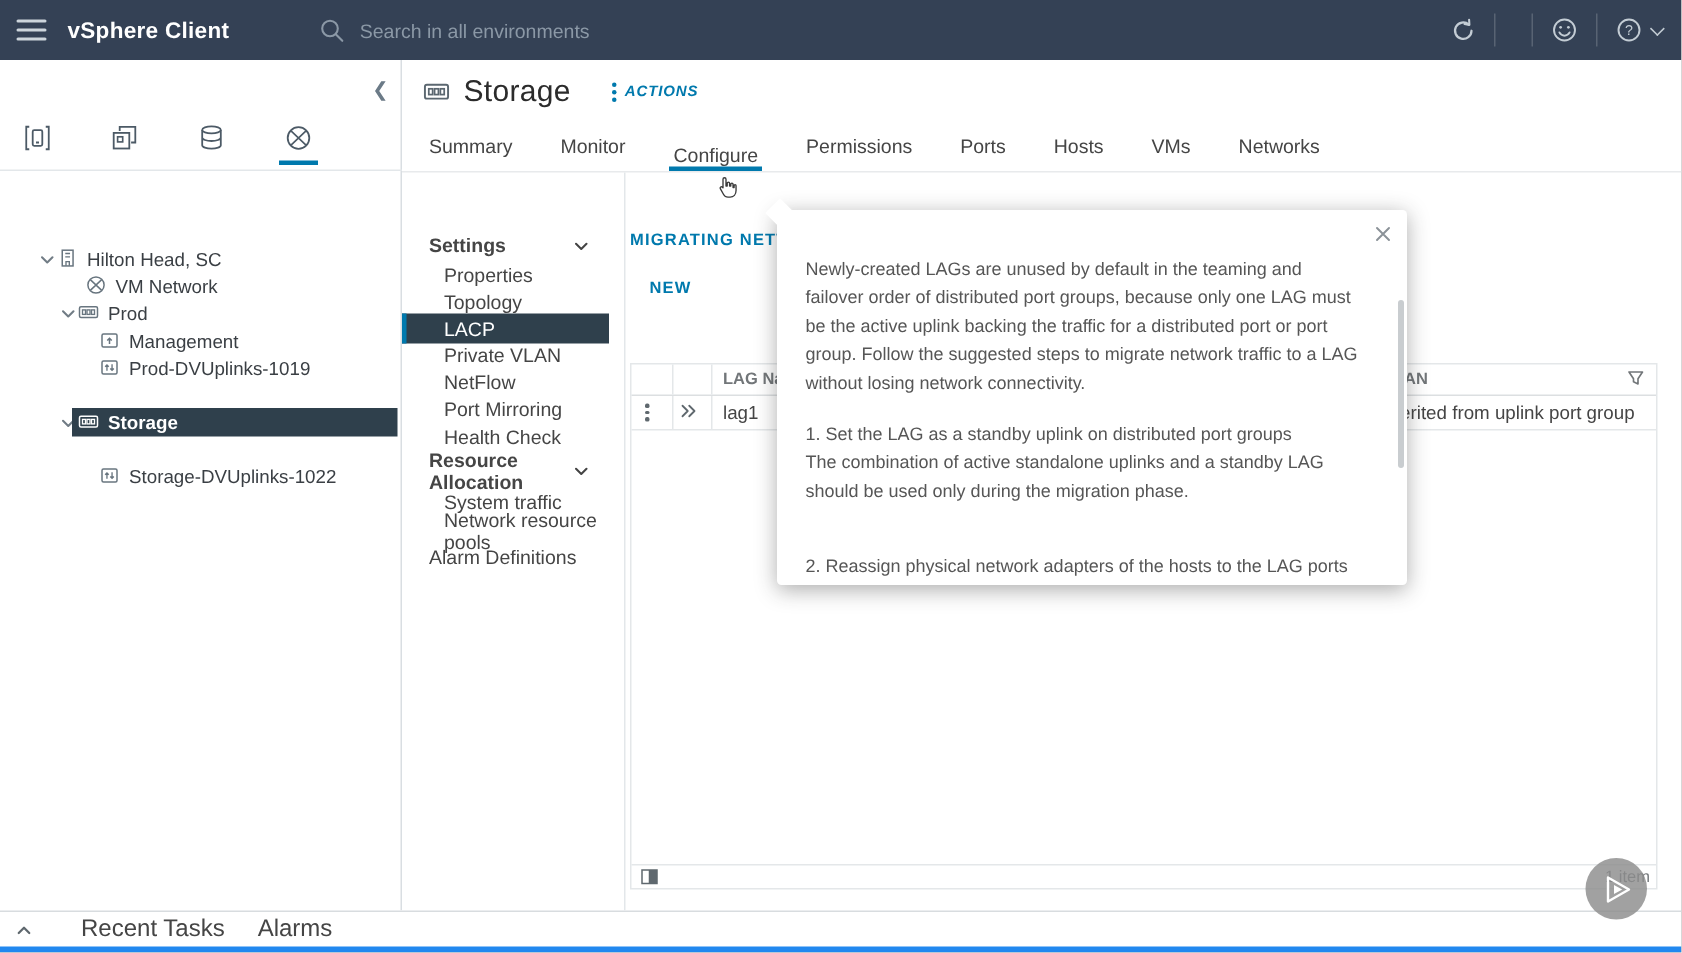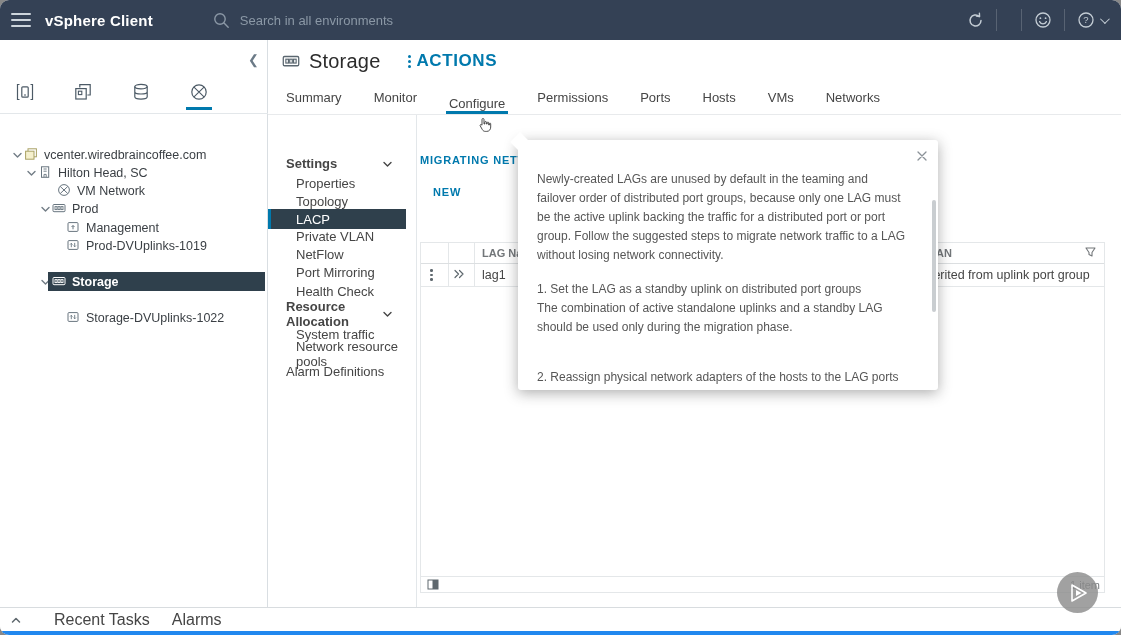--- a/index.html
+++ b/index.html
@@ -1,19 +1,19 @@
 <!DOCTYPE html>
 <html><head>
 <meta charset="utf-8">
 <style>
   * { margin:0; padding:0; box-sizing:border-box; }
   body { background:#888; }
   .page {
     position:relative; width:1121px; height:635px; overflow:hidden;
-    background:#fff; font-family:"Liberation Sans", sans-serif;border-radius:9px;
+    background:#fff; font-family:"Liberation Sans", sans-serif;
     -webkit-font-smoothing:antialiased;
   }
   
   .topbar { position:absolute; left:0; top:0; width:1121px; height:40px; background:#344155; display:flex; align-items:center; }
   .hamburger { width:20px; height:14px; margin-left:11px; display:flex; flex-direction:column; justify-content:space-between; cursor:pointer; }
   .hamburger i { display:block; height:2px; background:#cdd5dc; border-radius:1px; }
   .brand { color:#fff; font-size:15px; font-weight:bold; margin-left:14px; letter-spacing:.2px; }
   .searchwrap { display:flex; align-items:center; margin-left:60px; }
   .searchwrap input { background:transparent; border:none; outline:none; color:#e6ebef; font-size:13px; width:260px; margin-left:10px; font-family:"Liberation Sans",sans-serif; }
   .searchwrap input::placeholder { color:#8b98a6; }
@@ -37,21 +37,21 @@
   .trow.sel .tlabel { color:#fff; font-weight:bold; }
   .trow.sel .tic { color:#fff; }
   
   .content { position:absolute; left:268px; top:40px; right:0; height:567px; background:#fff; }
   .ent-head { position:absolute; left:0; top:0; right:0; height:42px; display:flex; align-items:center; }
   .ent-ic { margin-left:14px; color:#5b6770; }
   .ent-title { font-size:20px; color:#2b2b2b; margin-left:9px; letter-spacing:.2px; }
   .actions { display:flex; align-items:center; margin-left:28px; cursor:pointer; gap:5px; }
   .actions .dots { display:flex; flex-direction:column; gap:2px; }
   .actions .dots i { width:3px; height:3px; border-radius:50%; background:#0079ad; }
-  .actions .albl { color:#0079ad; font-size:17px; font-weight:bold; letter-spacing:.6px; }
+  .actions .albl { color:#0079ad; font-size:10px; font-weight:bold; letter-spacing:.6px;font-style:italic; }
   .tabs { position:absolute; left:0; top:42px; right:0; height:33px; border-bottom:1px solid #e8eaec; display:flex; align-items:flex-end; padding-left:15px; gap:26px; }
   .tab { font-size:13px; color:#454545; padding:0 3px 9px; cursor:pointer; white-space:nowrap; }
   .tab.active { border-bottom:3px solid #0079ad; padding-bottom:0; }
   
   .setnav { position:absolute; left:0; top:75px; width:149px; bottom:0; border-right:1px solid #e3e7ea; font-size:13px; color:#454545; }
   .sn-item { position:absolute; left:0; width:138px; height:19px; display:flex; align-items:center; cursor:pointer; }
   .sn-head { font-weight:bold; }
   .sn-head .snchev { position:absolute; right:14px; color:#454545; }
   .sn-sel { background:#2f404c; color:#fff; border-left:3px solid #0079ad; }
   
@@ -220,33 +220,20 @@
             <use href="#sym-stor20"></use>
           </svg>
         </span>
       <span class="navicon active">
           <svg class="ic" width="20" height="20" viewBox="0 0 20 20">
             <use href="#sym-net20"></use>
           </svg>
         </span>
     </div>
     <div class="tree">
-      <div class="trow" style="top:29px; padding-left:10px;">
-        <span class="tchev">
-            <svg class="ic" width="9" height="8" viewBox="0 0 9 8">
-              <use href="#sym-chevdown"></use>
-            </svg>
-          </span>
-        <span class="tic">
-            <svg class="ic" width="14" height="14" viewBox="0 0 14 14">
-              <use href="#sym-vcapp"></use>
-            </svg>
-          </span>
-        <span class="tlabel">vcenter.wiredbraincoffee.com</span>
-      </div>
       <div class="trow" style="top:47px; padding-left:24px;">
         <span class="tchev">
             <svg class="ic" width="9" height="8" viewBox="0 0 9 8">
               <use href="#sym-chevdown"></use>
             </svg>
           </span>
         <span class="tic">
             <svg class="ic" width="14" height="14" viewBox="0 0 14 14">
               <use href="#sym-datacenter"></use>
             </svg>

